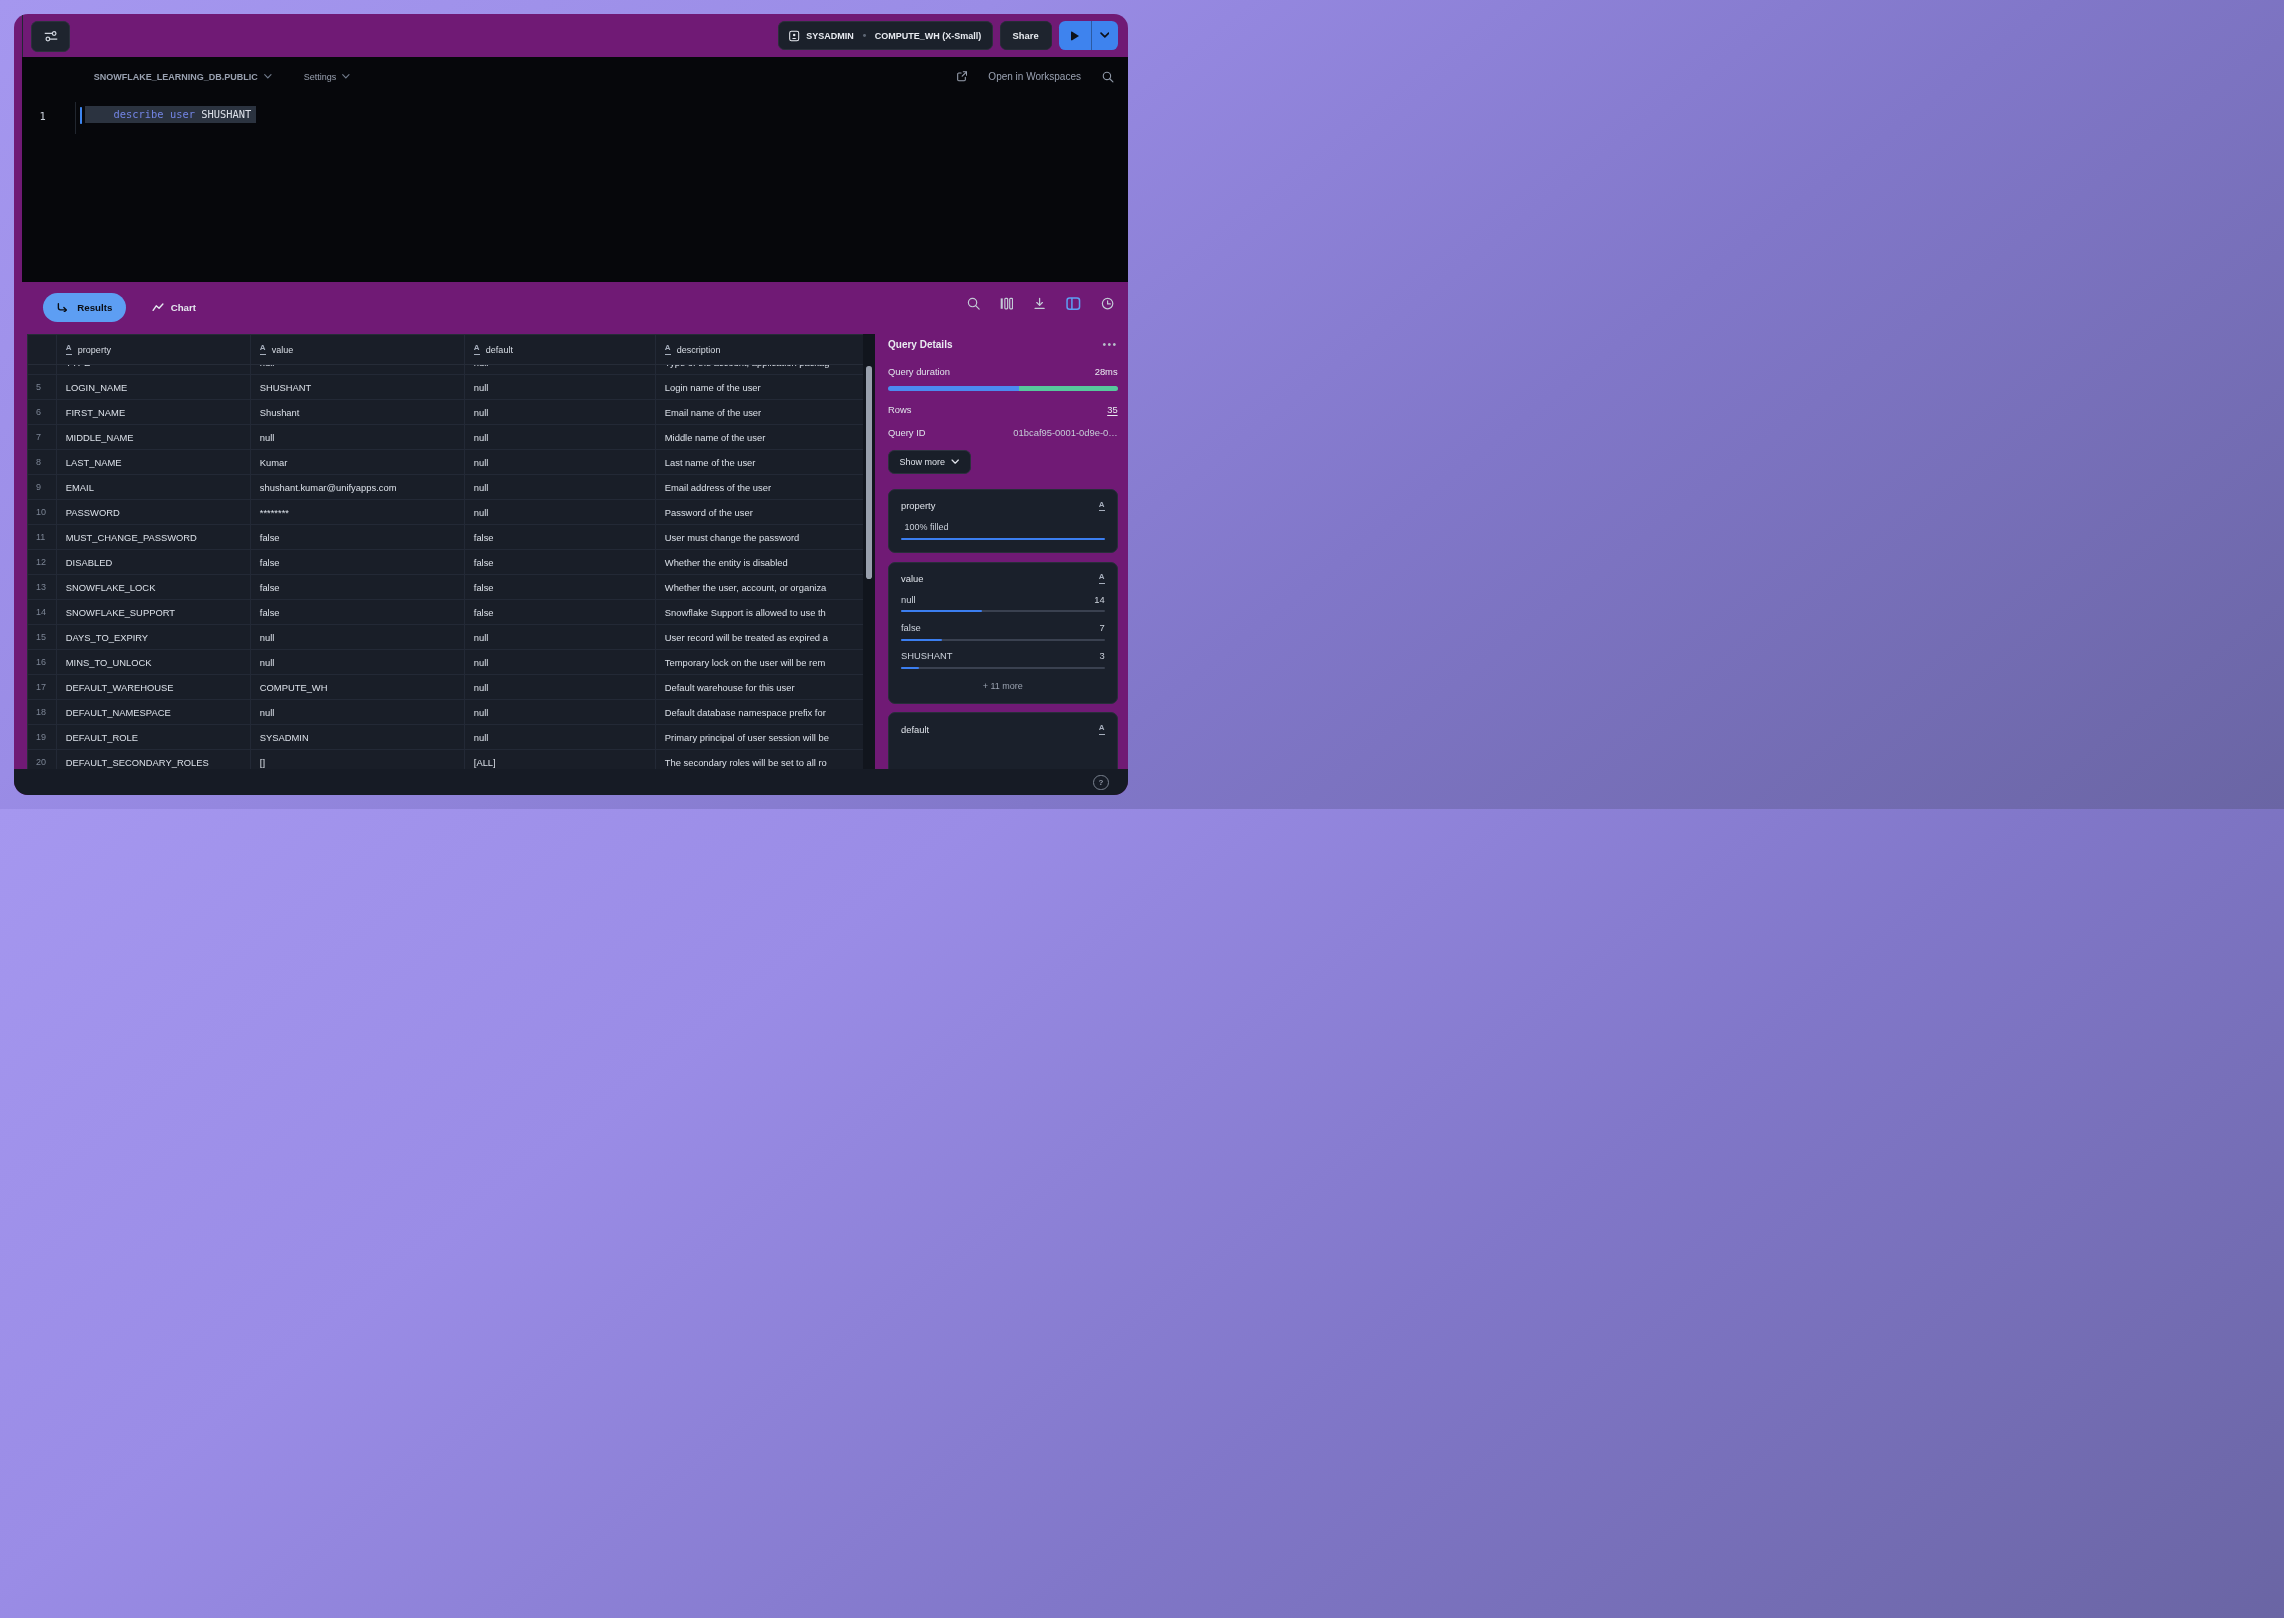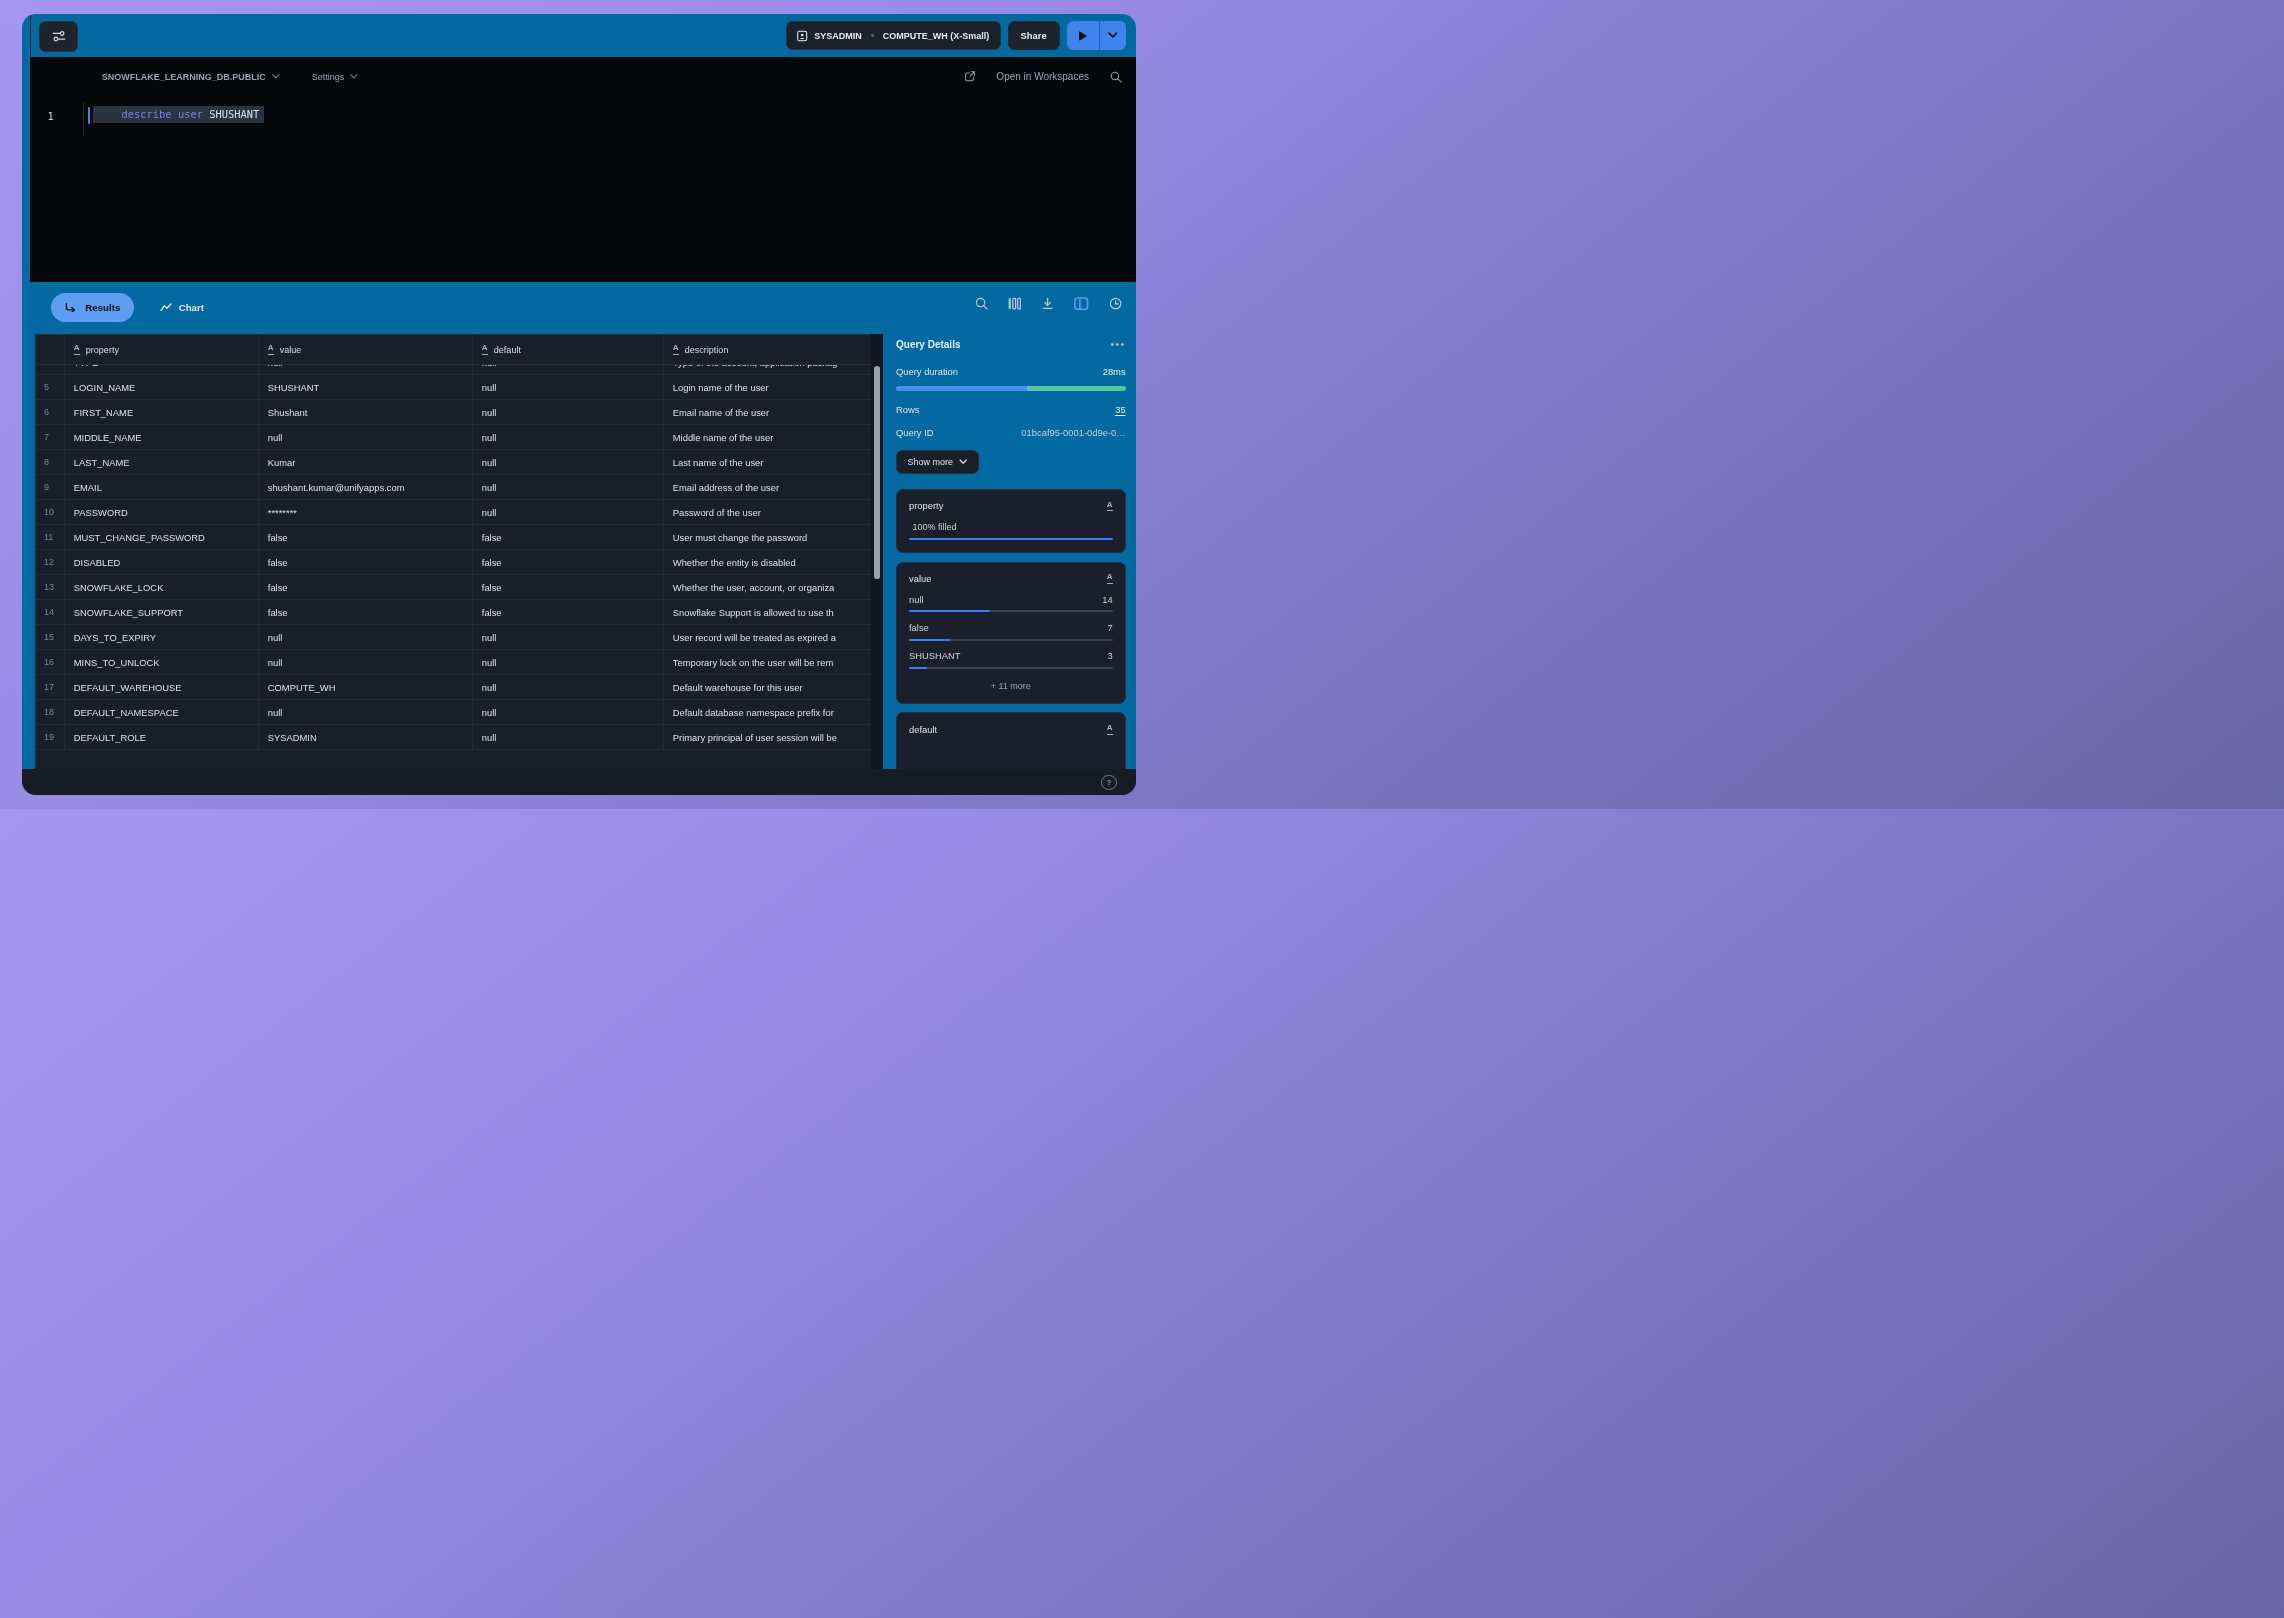--- a/index.html
+++ b/index.html
@@ -6,21 +6,21 @@
   body{
     width:1142px;height:809px;overflow:hidden;
     background:linear-gradient(140deg,#a headline 0%);
     background:linear-gradient(142deg,#a597ef 0%,#998bе5 30%,#8177c9 62%,#6a65a4 100%);
     background:linear-gradient(142deg,#a597ef 0%,#9a8ce6 30%,#8177c9 62%,#6a65a4 100%);
     font-family:"Liberation Sans",sans-serif;
     -webkit-font-smoothing:antialiased;
   }
   .window{
     position:absolute;left:14px;top:14px;width:1114px;height:781px;
-    background:#0369a1;border-radius:14px;overflow:hidden;margin-left:8px;
+    background:#701a75;border-radius:14px;overflow:hidden;
   }
   
   .topbar{position:absolute;left:0;top:0;right:0;height:43px;}
   .topbar-vline{position:absolute;left:7.7px;top:0;width:0.7px;height:43px;background:#212733;}
   .tool-btn{
     position:absolute;left:17.4px;top:7px;width:37px;height:29px;
     background:#1e242e;border:0.7px solid #2b313c;border-radius:6.3px;
     display:flex;align-items:center;justify-content:center;cursor:pointer;
   }
   .topbar-right{position:absolute;right:10.4px;top:7px;height:29px;display:flex;gap:7px;}
@@ -400,20 +400,27 @@
       <div class="td c-def">null</div>
       <div class="td c-desc">Default database namespace prefix for</div>
     </div>
           <div class="tr">
       <div class="td c-num">19</div>
       <div class="td c-prop">DEFAULT_ROLE</div>
       <div class="td c-val">SYSADMIN</div>
       <div class="td c-def">null</div>
       <div class="td c-desc">Primary principal of user session will be</div>
     </div>
+          <div class="tr">
+      <div class="td c-num">20</div>
+      <div class="td c-prop">DEFAULT_SECONDARY_ROLES</div>
+      <div class="td c-val">[]</div>
+      <div class="td c-def">[ALL]</div>
+      <div class="td c-desc">The secondary roles will be set to all ro</div>
+    </div>
         </div>
     </div>
     <div class="scroll-track">
       <div class="scroll-thumb"></div>
     </div>
   </div>
 
   <div class="panel">
     <div class="panel-head">
       <span class="panel-title">Query Details</span>

